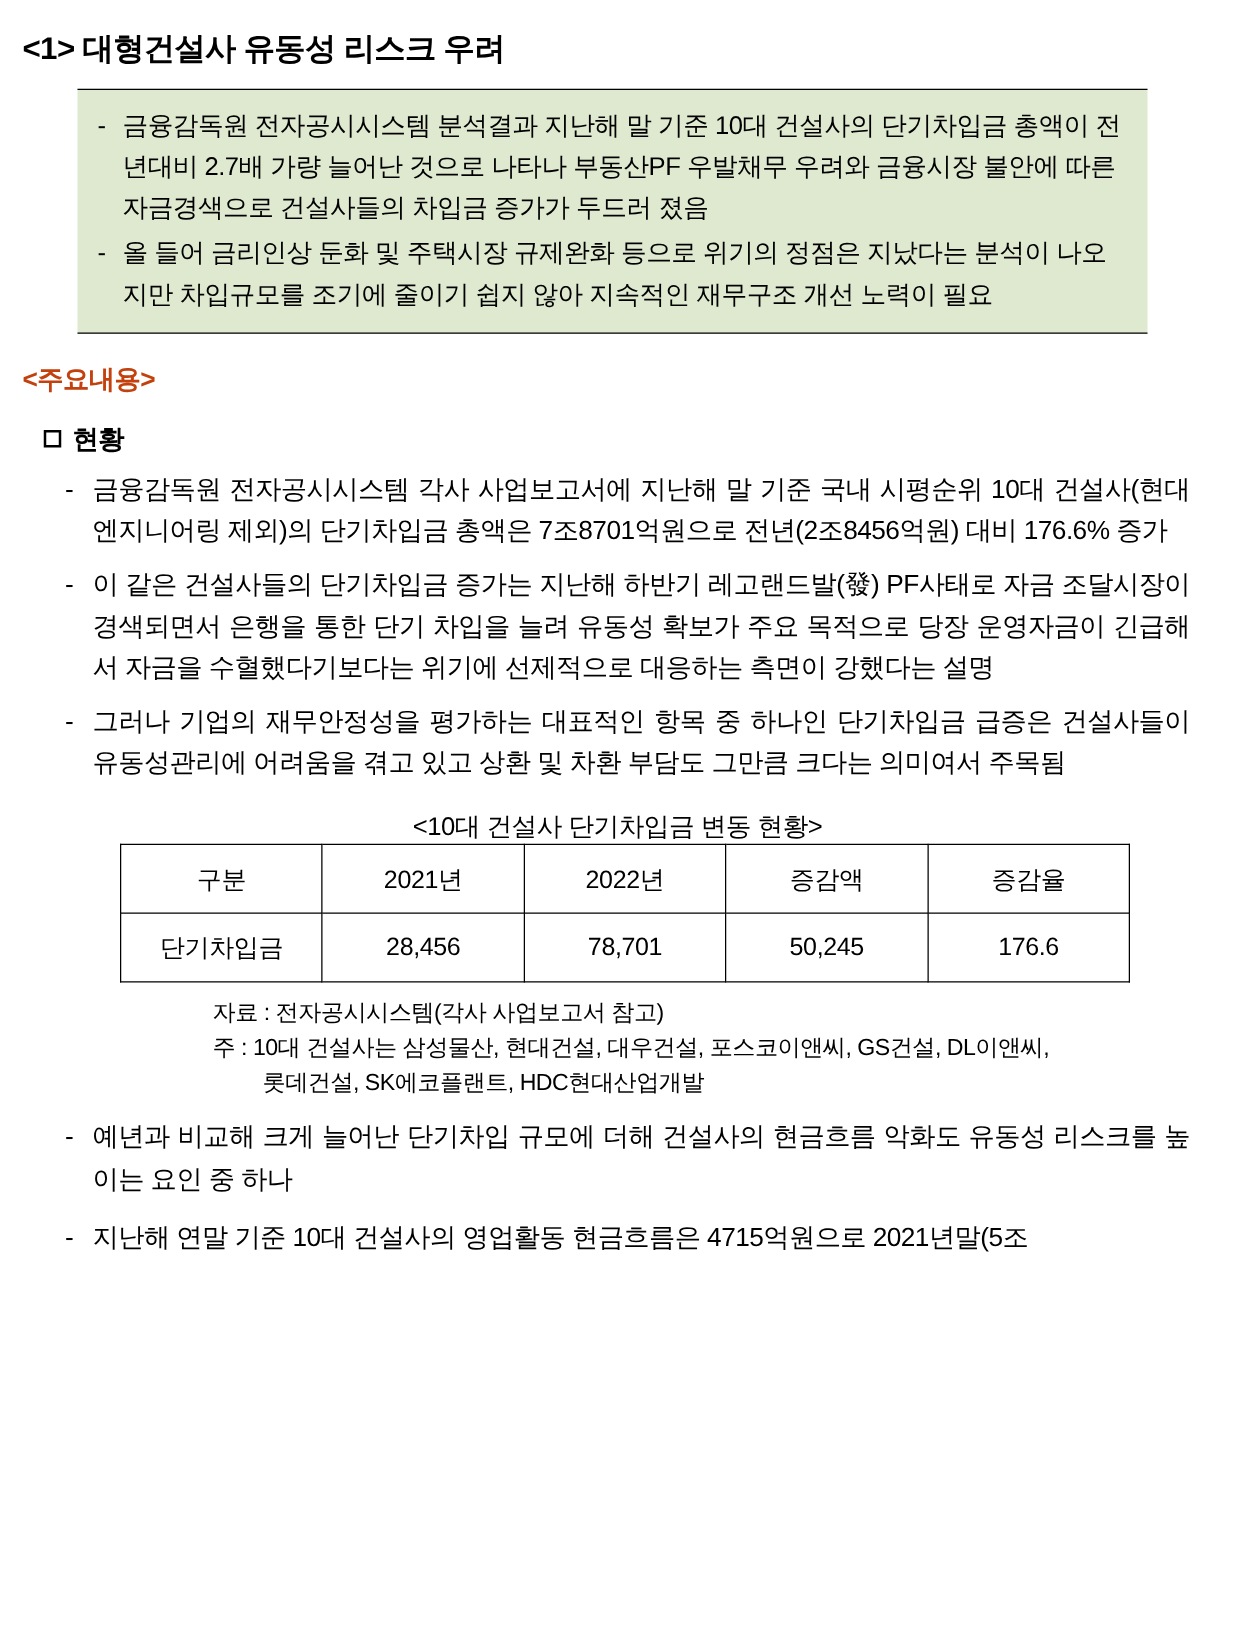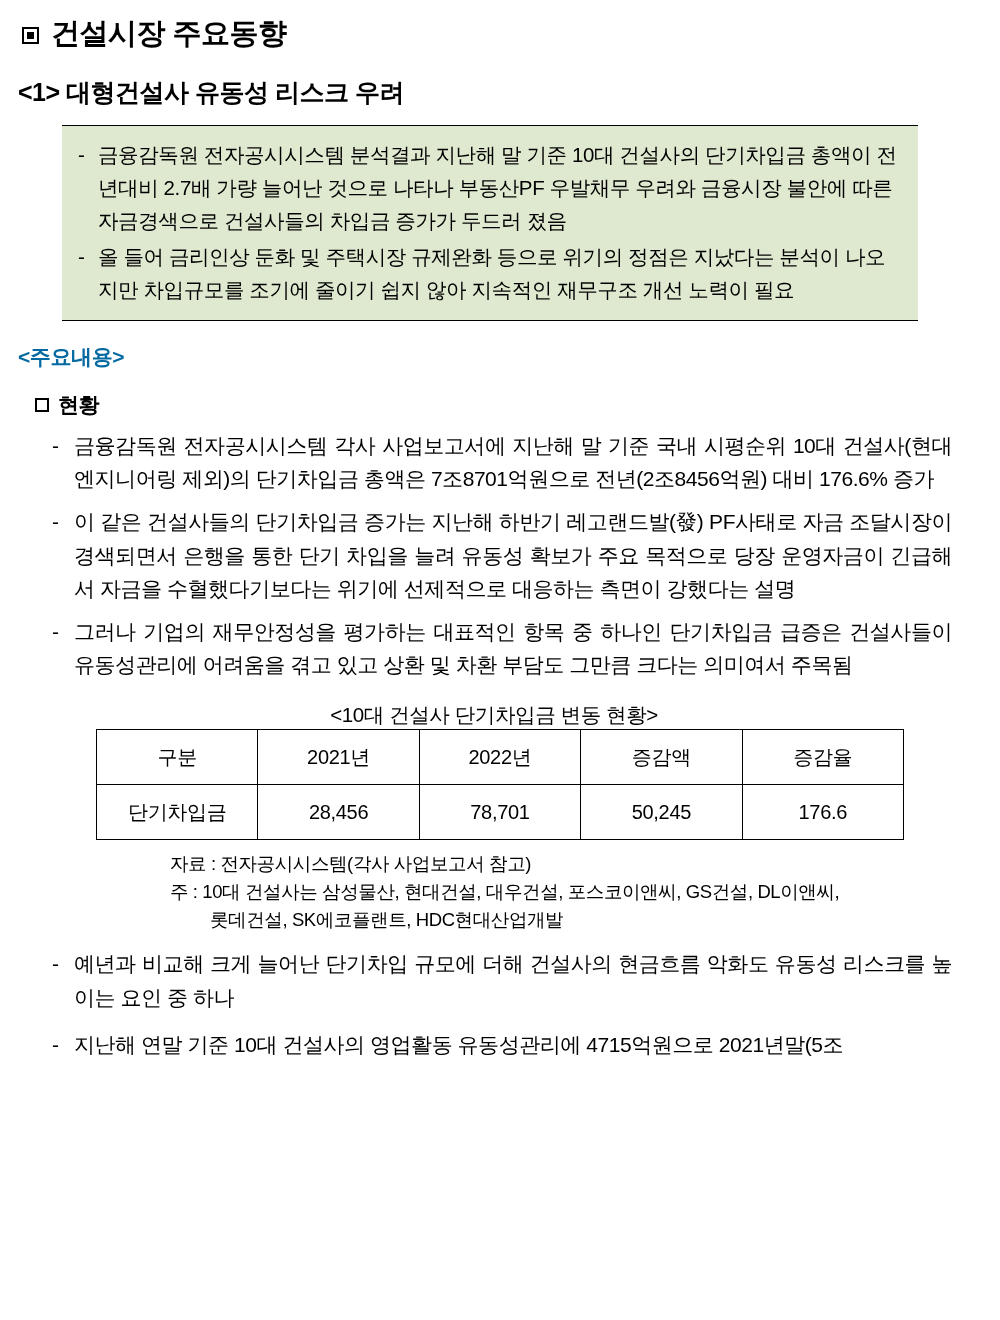--- a/index.html
+++ b/index.html
@@ -79,21 +79,21 @@
     width: 20px;
     flex: 0 0 20px;
   }
   .summary-text { flex: 1; }
 
   
   .main-label {
     margin: 22px 0 0 18px;
     font-size: 21px;
     font-weight: bold;
-    color: #0369a1;
+    color: #c2410c;
     letter-spacing: -0.4px;
   }
 
   .sub-head {
     display: flex;
     align-items: center;
     gap: 9px;
     margin: 20px 0 0 22px;
     font-size: 21px;
     font-weight: bold;
@@ -166,24 +166,20 @@
   .note-indent { padding-left: 40px; }
 
   
   .bullet.tight { margin-top: 14px; }
 </style>
 </head>
 <body>
 
 <div class="page">
 
-  <div class="doc-title">
-    <span class="sq-marker"></span>
-    <span>건설시장 주요동향</span>
-  </div>
 
   <div class="section-head">&lt;1&gt; 대형건설사 유동성 리스크 우려</div>
 
   <div class="summary-box">
     <div class="summary-item">
       <span class="dash">-</span>
       <span class="summary-text">금융감독원 전자공시시스템 분석결과 지난해 말 기준 10대 건설사의 단기차입금 총액이 전년대비 2.7배 가량 늘어난 것으로 나타나 부동산PF 우발채무 우려와 금융시장 불안에 따른 자금경색으로 건설사들의 차입금 증가가 두드러 졌음</span>
     </div>
     <div class="summary-item">
       <span class="dash">-</span>
@@ -242,17 +238,17 @@
     <div class="note-indent">롯데건설, SK에코플랜트, HDC현대산업개발</div>
   </div>
 
   <div class="bullets">
     <div class="bullet tight">
       <span class="dash">-</span>
       <span class="btext">예년과 비교해 크게 늘어난 단기차입 규모에 더해 건설사의 현금흐름 악화도 유동성 리스크를 높이는 요인 중 하나</span>
     </div>
     <div class="bullet tight">
       <span class="dash">-</span>
-      <span class="btext">지난해 연말 기준 10대 건설사의 영업활동 유동성관리에 4715억원으로 2021년말(5조</span>
+      <span class="btext">지난해 연말 기준 10대 건설사의 영업활동 현금흐름은 4715억원으로 2021년말(5조</span>
     </div>
   </div>
 
 </div>
 
 </body></html>

